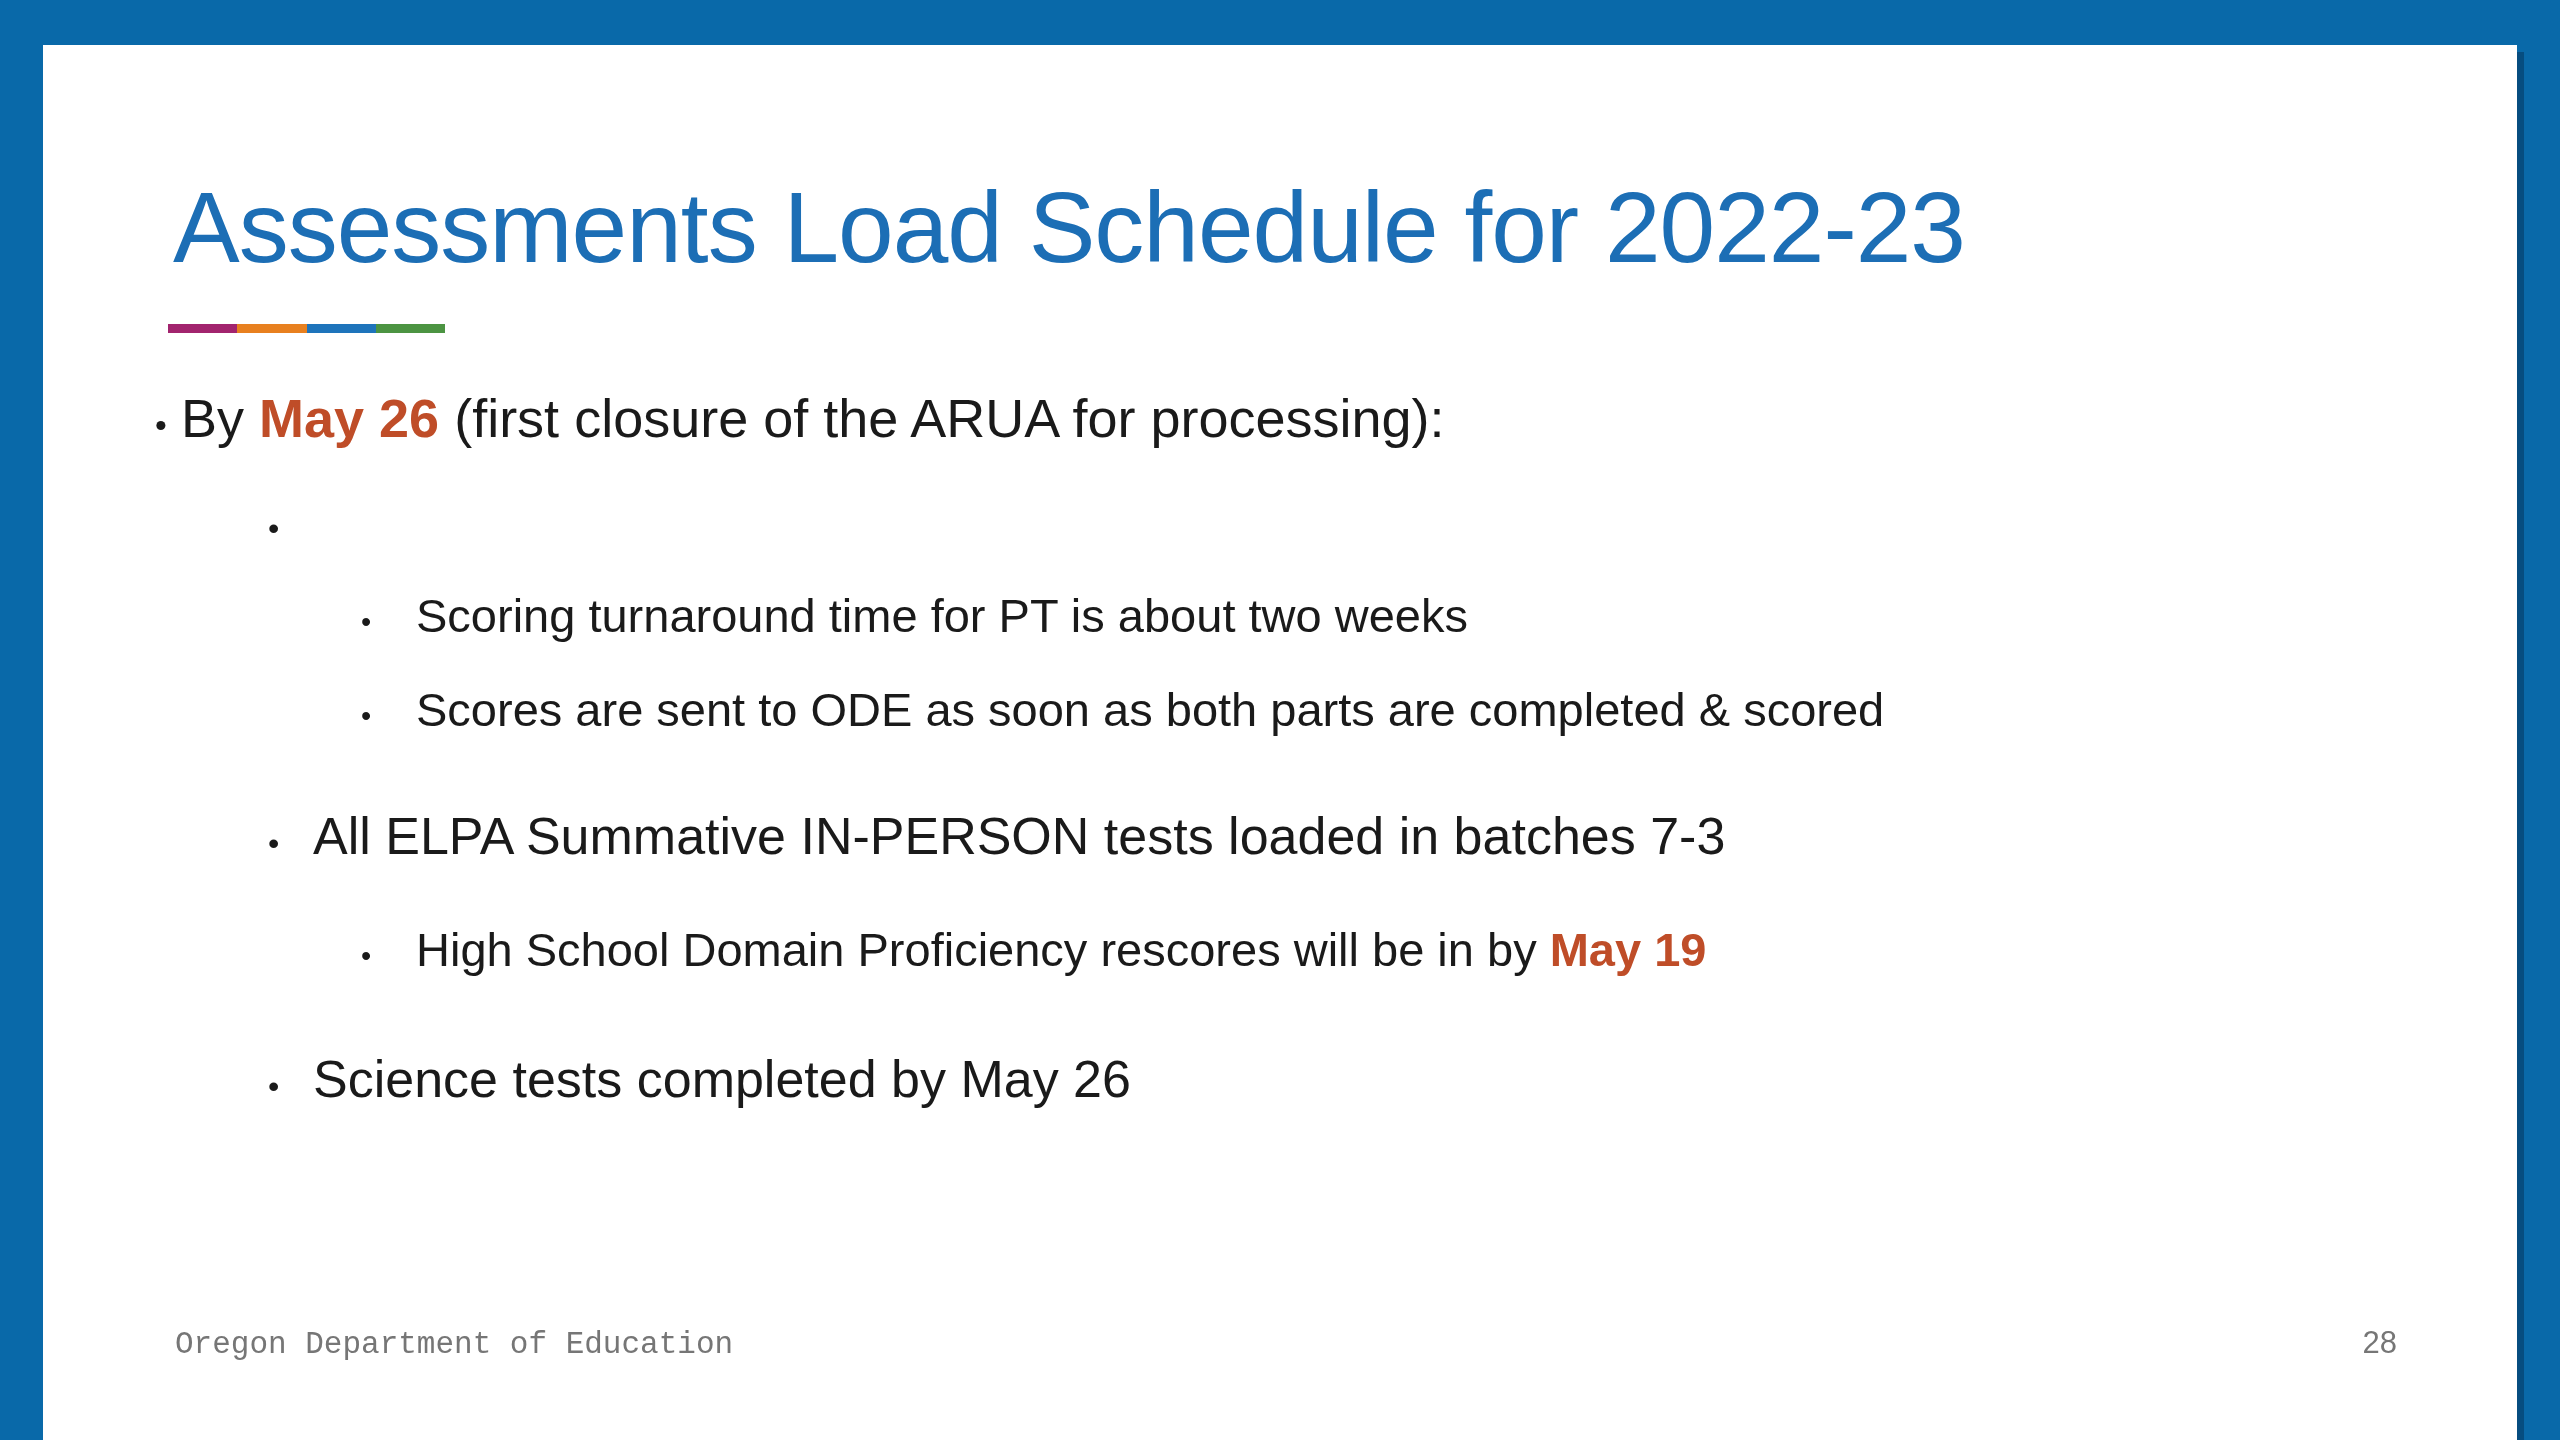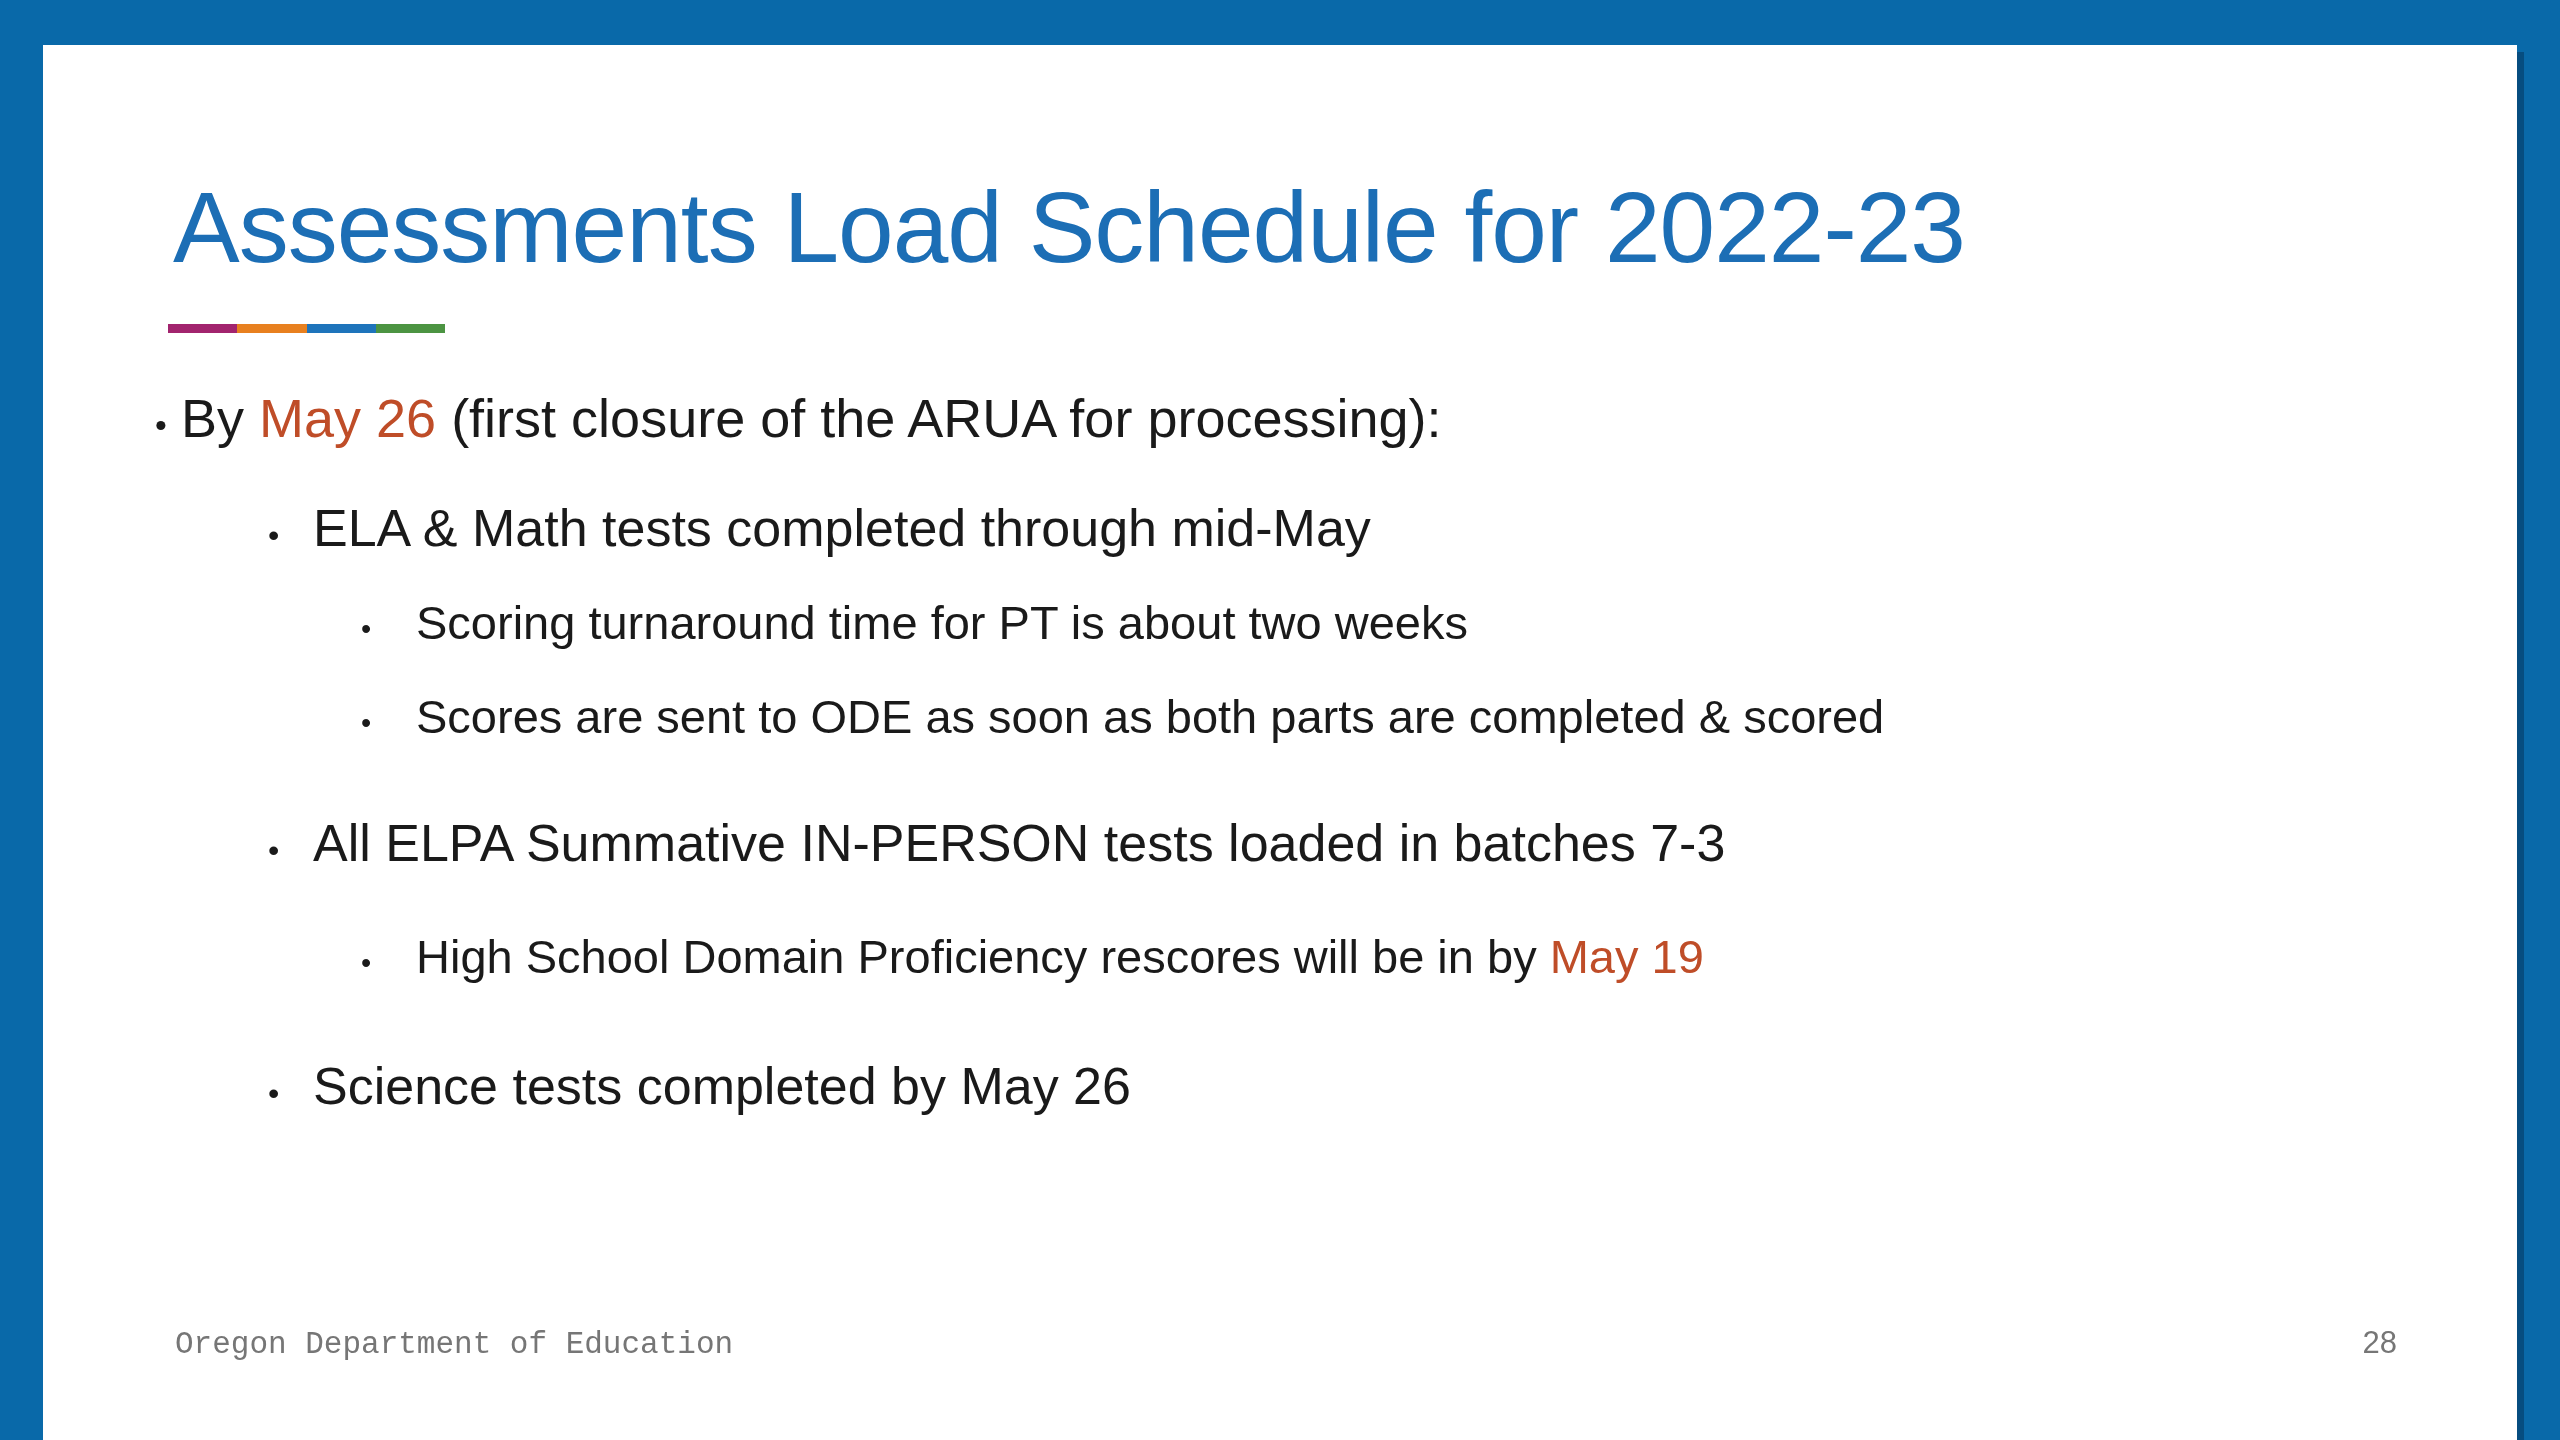--- a/index.html
+++ b/index.html
@@ -73,21 +73,21 @@
 
   
   .row:nth-child(1) { margin-top: 340px; }
   .row:nth-child(2) { margin-top: 38px; }
   .row:nth-child(3) { margin-top: 28px; }
   .row:nth-child(4) { margin-top: 32px; }
   .row:nth-child(5) { margin-top: 61px; }
   .row:nth-child(6) { margin-top: 47px; }
   .row:nth-child(7) { margin-top: 64px; }
 
-  .accent-date { color: var(--accent-date, #BF4D28); }
+  .accent-date { color: var(--accent-date, #BF4D28); font-weight: bold; }
 
   .footer-org {
     position: absolute;
     left: 132px;
     top: 1282px;
     font-size: 31px;
     color: var(--footer-gray, #767676);
     font-family: Liberation Mono, monospace;
   }
 
@@ -114,21 +114,20 @@
         <div class="seg" style="background: rgb(76, 148, 66);"></div>
       </div>
 
     <div class="bullet-list">
         <div class="row l1">
           <span class="marker">•</span>
           <span class="text"><span>By </span><span class="accent-date">May 26</span><span> (first closure of the ARUA for processing):</span></span>
         </div>
         <div class="row l2">
           <span class="marker">•</span>
-          <span class="text"><span>ELA &amp; Math tests completed through mid-May</span></span>
         </div>
         <div class="row l3">
           <span class="marker">•</span>
           <span class="text"><span>Scoring turnaround time for PT is about two weeks</span></span>
         </div>
         <div class="row l3">
           <span class="marker">•</span>
           <span class="text"><span>Scores are sent to ODE as soon as both parts are completed &amp; scored</span></span>
         </div>
         <div class="row l2">

